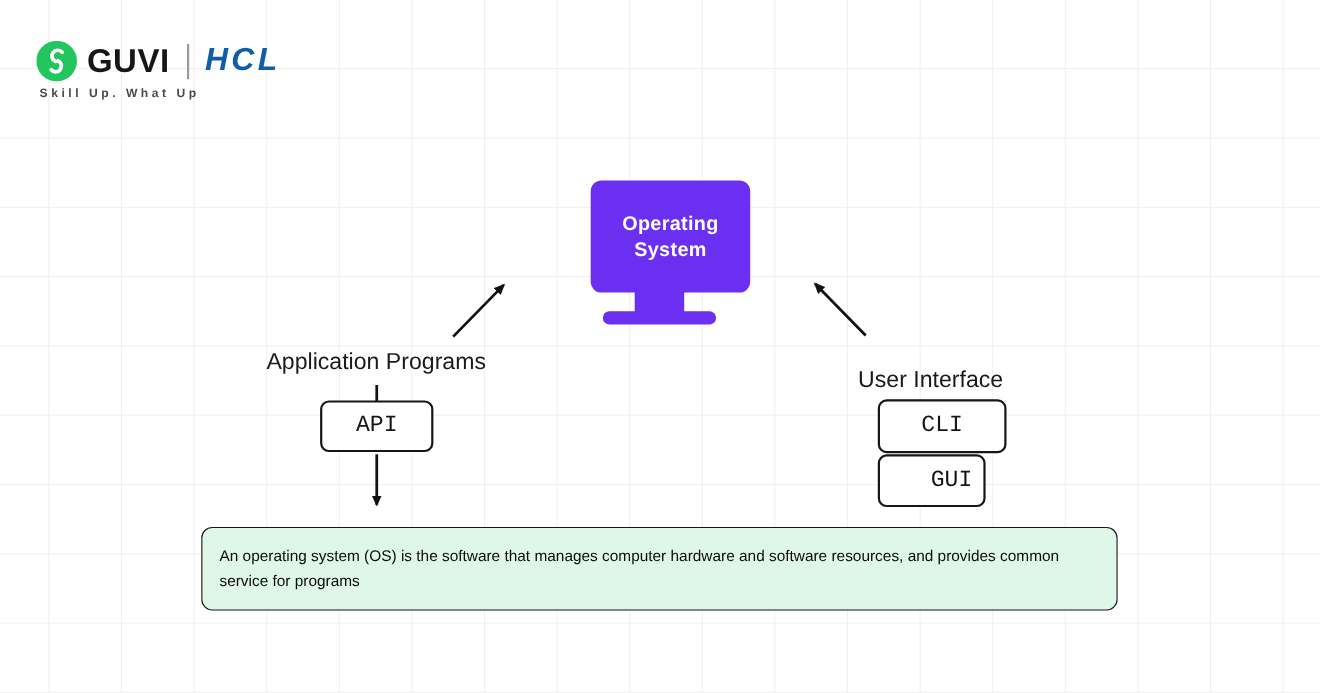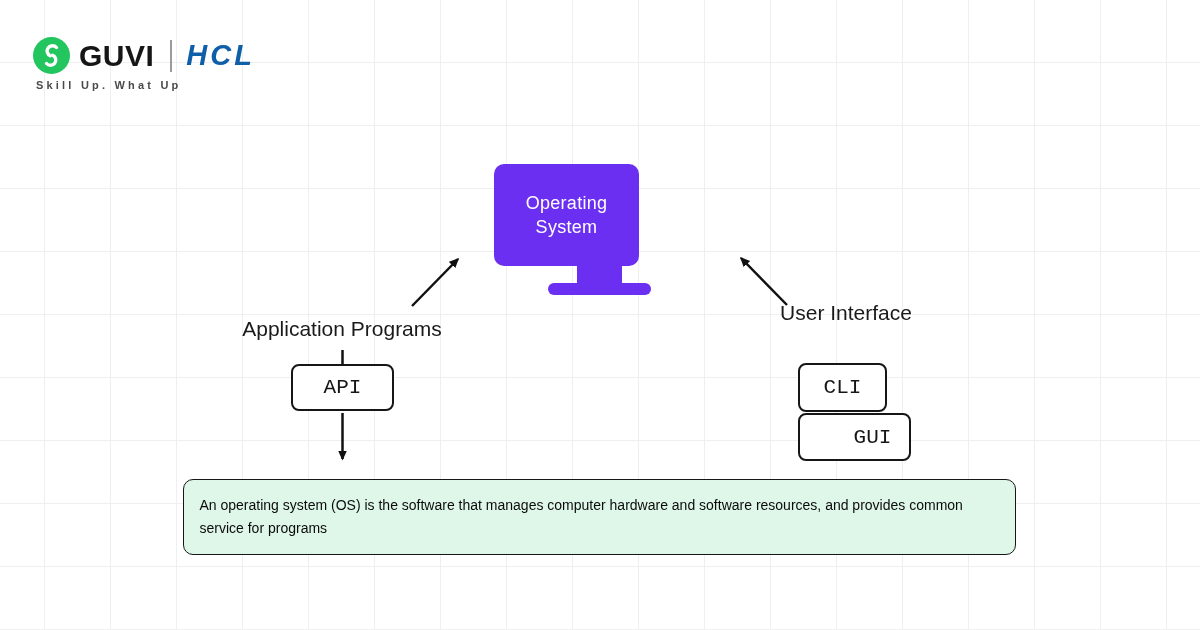--- a/index.html
+++ b/index.html
@@ -29,37 +29,37 @@
   .guvi-word{font-size:30px;font-weight:800;letter-spacing:.5px;color:#161616;margin-left:9px;}
   .brand-divider{width:2px;height:32px;background:#9b9b9b;margin:0 14px 0 16px;}
   .hcl-word{font-size:29px;font-weight:800;font-style:italic;letter-spacing:3px;color:var(--hcl-blue);}
   .tagline{position:absolute;left:36px;top:79px;font-size:11px;font-weight:600;letter-spacing:3.2px;color:#4a4a4a;}
 
   
   .page-title{position:absolute;left:0;top:80px;width:100%;text-align:center;
     font-size:29px;font-weight:700;color:#191919;letter-spacing:.2px;}
 
   
-  .monitor-screen{position:absolute;left:494px;top:164px;width:145px;height:102px;
+  .monitor-screen{position:absolute;left:537px;top:164px;width:145px;height:102px;
     background:var(--os-purple);border-radius:10px;display:flex;align-items:center;justify-content:flex-start;
-    text-align:center;color:#fff;font-size:18px;line-height:24px;font-weight:400;letter-spacing:.3px;padding:0 14px;}
+    text-align:center;color:#fff;font-size:18px;line-height:24px;font-weight:700;letter-spacing:.3px;padding:0 14px;}
   .monitor-stand{position:absolute;left:577px;top:262px;width:45px;height:24px;background:var(--os-purple);}
   .monitor-base{position:absolute;left:548px;top:283px;width:103px;height:12px;background:var(--os-purple);border-radius:6px;}
 
   
   .branch-label{position:absolute;font-size:21px;font-weight:500;color:#1a1a1a;text-align:center;}
   .label-left{left:213px;top:317px;width:258px;}
-  .label-right{left:766px;top:301px;width:160px;}
+  .label-right{left:766px;top:334px;width:160px;}
 
   
   .node-box{position:absolute;background:#ffffff;border:2px solid #161616;border-radius:8px;
     display:flex;align-items:center;justify-content:center;font-size:21px;color:#161616;font-family:Liberation Mono, monospace;}
   .api-box{left:291px;top:364px;width:103px;height:47px;}
-  .cli-box{left:798px;top:363px;width:89px;height:49px;text-align:right;}
-  .gui-box{left:798px;top:413px;width:113px;height:48px;padding-left:36px;}
+  .cli-box{left:798px;top:363px;width:117px;height:49px;text-align:right;}
+  .gui-box{left:798px;top:413px;width:98px;height:48px;padding-left:36px;}
 
   
   .definition-box{position:absolute;left:183px;top:479px;width:833px;height:76px;
     background:var(--definition-green);border:1.5px solid #161616;border-radius:10px;
     display:flex;align-items:center;justify-content:center;}
   .definition-text{max-width:800px;text-align:left;font-size:14px;line-height:23px;color:#0b0b0b;}
 
   
   .arrow-layer{position:absolute;inset:0;pointer-events:none;}
 </style>

